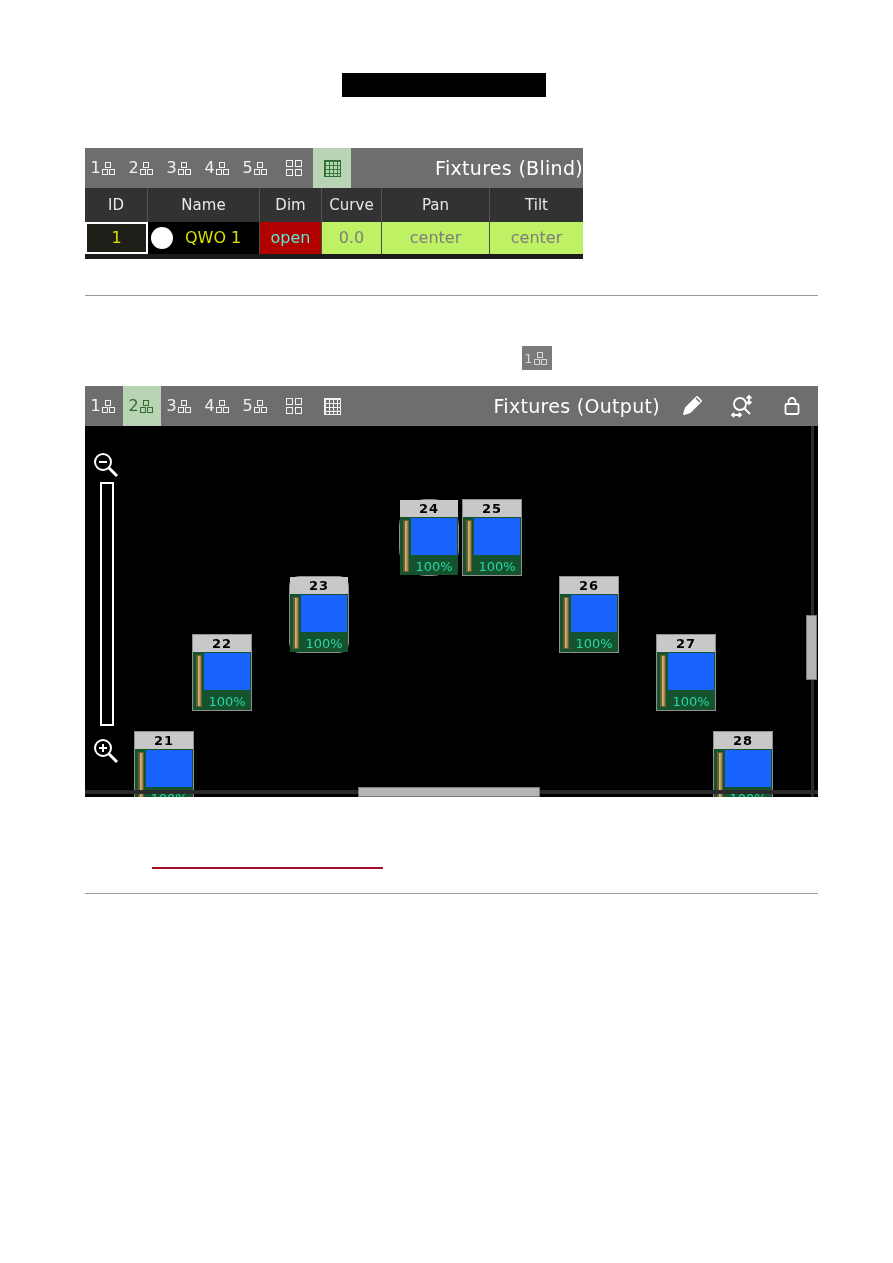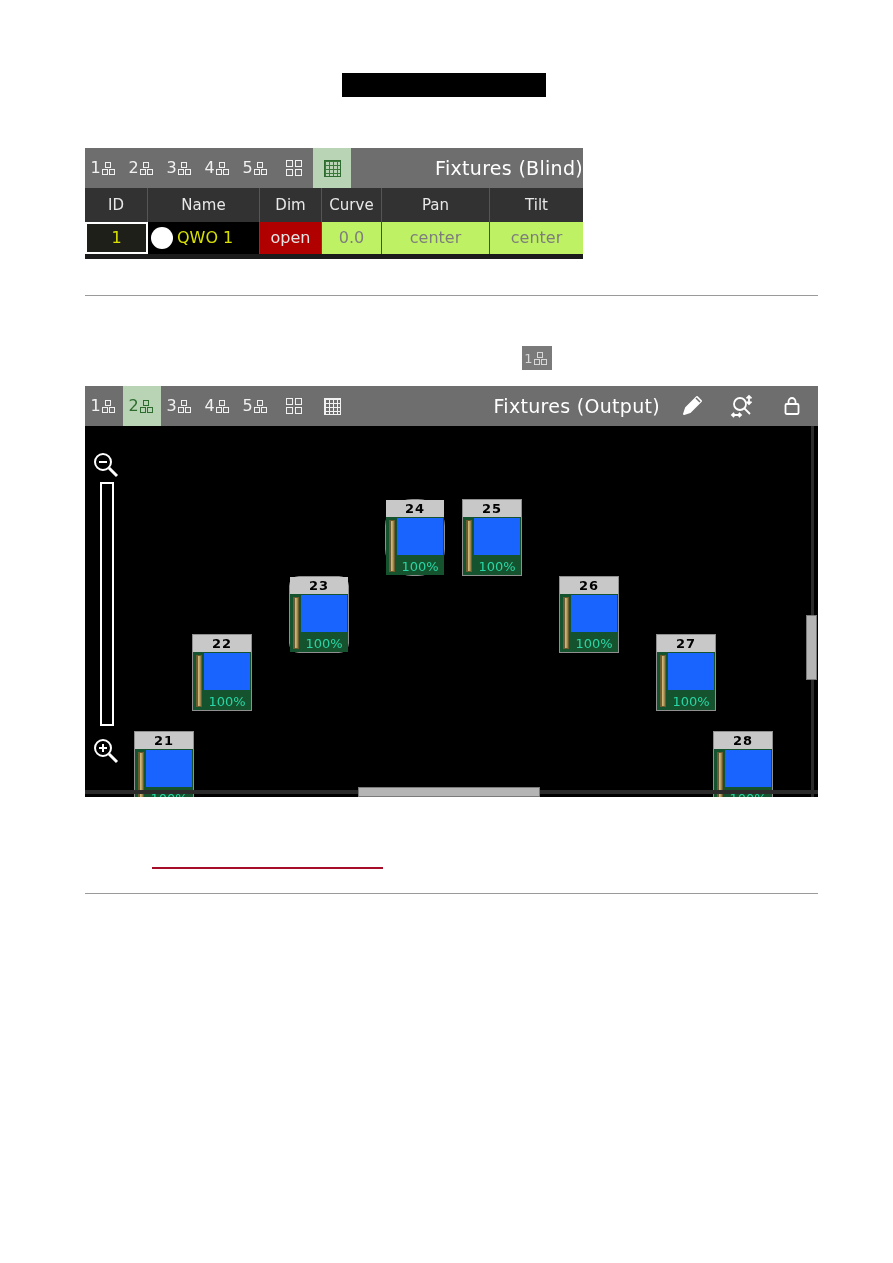--- a/index.html
+++ b/index.html
@@ -190,33 +190,33 @@
     color: #d8e000;
     border: 2px solid #ffffff;
     line-height: 28px;
   }
   .td-name {
     background: #000000;
     color: #d8e000;
     display: flex;
     align-items: center;
     padding-left: 3px;
-    gap: 4px;
+    gap: 12px;
   }
   .dot {
     width: 22px; height: 22px;
     border-radius: 50%;
     background: #ffffff;
     flex: 0 0 auto;
   }
   .td-dim {
     background: #b00000;
     color: #ff2b2b;
   }
-  .td-dim-inner { color: #e5e5e5; margin-top: 40px; }
+  .td-dim-inner { color: #5eead4; margin-top: 40px; }
   .td-muted { color: #7d7d7d; }
 
   
   .float-icon {
     position: absolute;
     left: 522px;
     top: 346px;
     width: 30px;
     height: 24px;
     background: #7a7a7a;
@@ -609,21 +609,21 @@
 
     <div class="fixture" style="left:204px;top:150px;border-radius:10px;">
       <div class="fx-head">23</div>
       <div class="fx-body">
         <div class="fx-fader"></div>
         <div class="fx-swatch"></div>
         <div class="fx-level">100%</div>
       </div>
     </div>
 
-    <div class="fixture" style="left:300px;top:73px;border-radius:27px;">
+    <div class="fixture" style="left:314px;top:73px;border-radius:27px;">
       <div class="fx-head">24</div>
       <div class="fx-body">
         <div class="fx-fader"></div>
         <div class="fx-swatch"></div>
         <div class="fx-level">100%</div>
       </div>
     </div>
 
     <div class="fixture" style="left:377px;top:73px;">
       <div class="fx-head">25</div>

